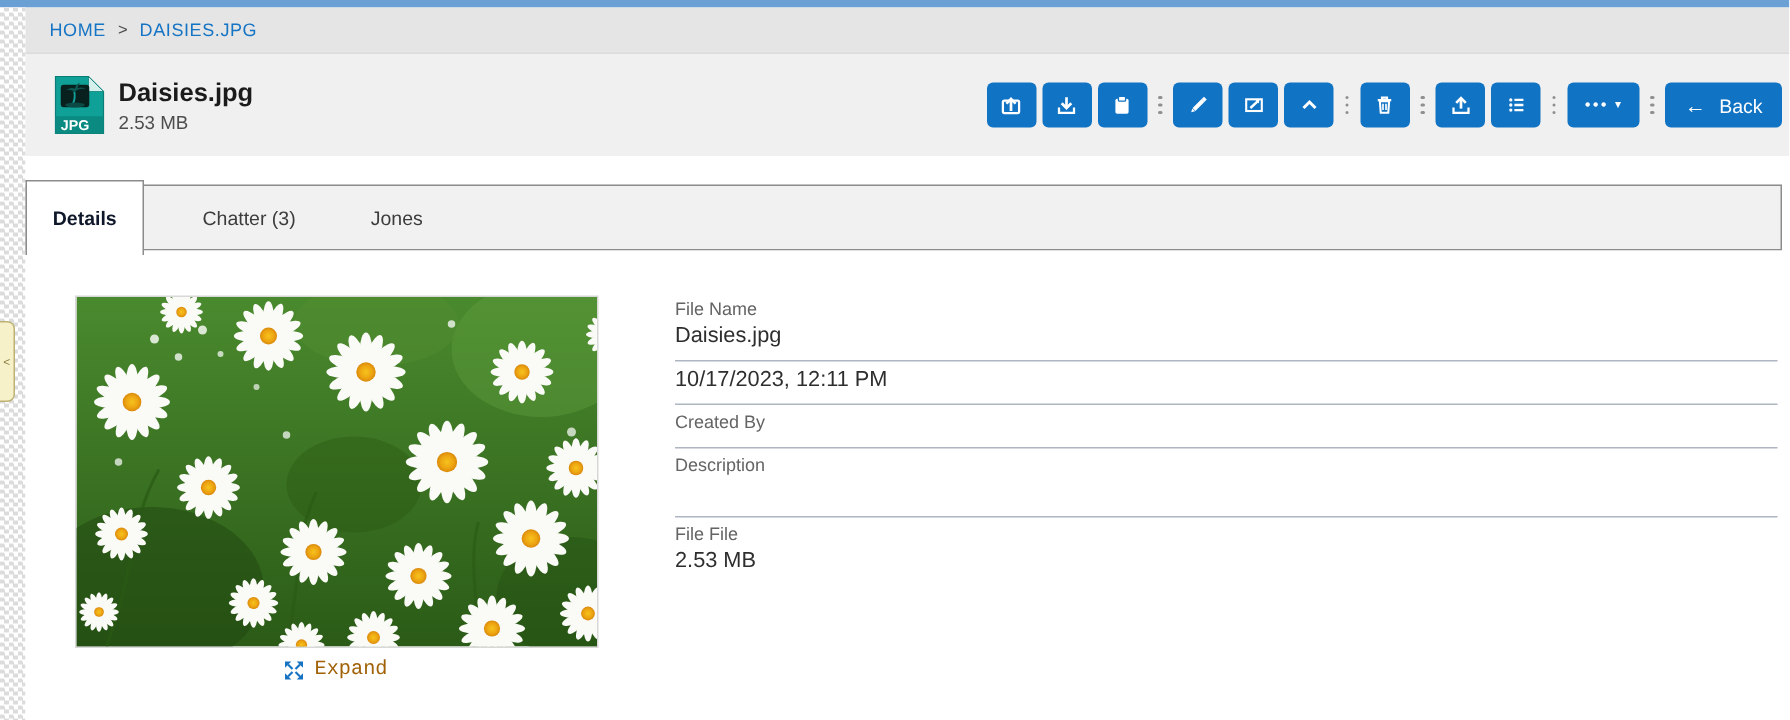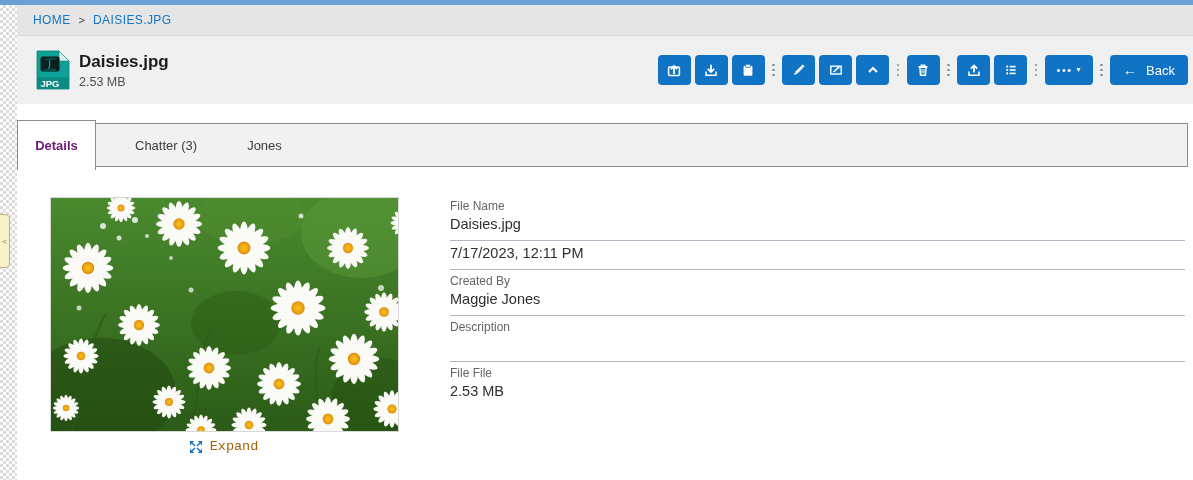--- a/index.html
+++ b/index.html
@@ -43,21 +43,21 @@
   .back-btn{height:30px;padding:0 13px;background:#1173c4;border:none;border-radius:4px;color:#fff;
     display:flex;align-items:center;gap:9px;font-size:13px;cursor:pointer;flex:none;}
   .back-arrow{font-size:14px;line-height:1;}
 
   .gapband{height:19px;background:#fff;flex:none;}
 
   .tabstrip{position:relative;height:44px;margin-right:5px;background:#f1f1f1;border:1px solid #8c8c8c;
     box-sizing:border-box;display:flex;align-items:center;padding-left:92px;flex:none;}
   .tab-active{position:absolute;left:-1px;top:-4px;width:79px;height:50px;background:#fff;
     border:1px solid #8c8c8c;border-bottom:none;box-sizing:border-box;display:flex;align-items:center;
-    justify-content:center;font-size:13px;font-weight:bold;color:#701a75;z-index:2;cursor:pointer;}
+    justify-content:center;font-size:13px;font-weight:bold;color:#0f172a;z-index:2;cursor:pointer;}
   .tab{padding:0 25px;font-size:13px;color:#3c3c3c;cursor:pointer;}
 
   .content{flex:1;background:#fff;position:relative;}
   .preview{position:absolute;left:33px;top:30px;width:347px;height:233px;border:1px solid #d8d8d8;}
   .preview svg{display:block;}
   .expand-row{position:absolute;left:33px;top:272px;width:347px;display:flex;align-items:center;
     justify-content:center;gap:7px;cursor:pointer;}
   .expand-label{font-size:13.5px;color:#a16207;font-family:Liberation Mono, monospace;}
 
   .fields{position:absolute;left:433px;top:28px;right:8px;}
@@ -295,25 +295,24 @@
         </svg>
         <span class="expand-label">Expand</span>
       </div>
 
       <div class="fields">
         <div class="field">
           <div class="field-label">File Name</div>
           <div class="field-value">Daisies.jpg</div>
         </div>
         <div class="field">
-          <div class="field-value">7/17/2023, 12:11 PM</div>
+          <div class="field-value">10/17/2023, 12:11 PM</div>
         </div>
         <div class="field">
           <div class="field-label">Created By</div>
-          <div class="field-value">Maggie Jones</div>
         </div>
         <div class="field">
           <div class="field-label">Description</div>
           <div class="field-value"></div>
         </div>
         <div class="field last">
           <div class="field-label">File File</div>
           <div class="field-value">2.53 MB</div>
         </div>
       </div>

